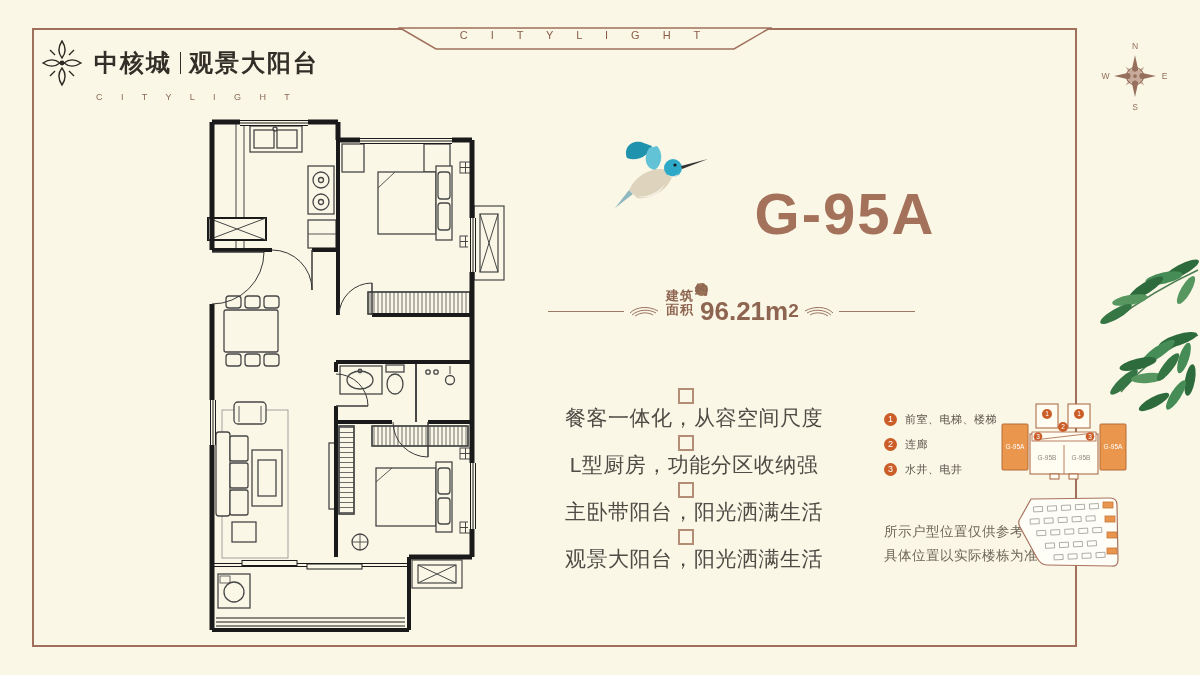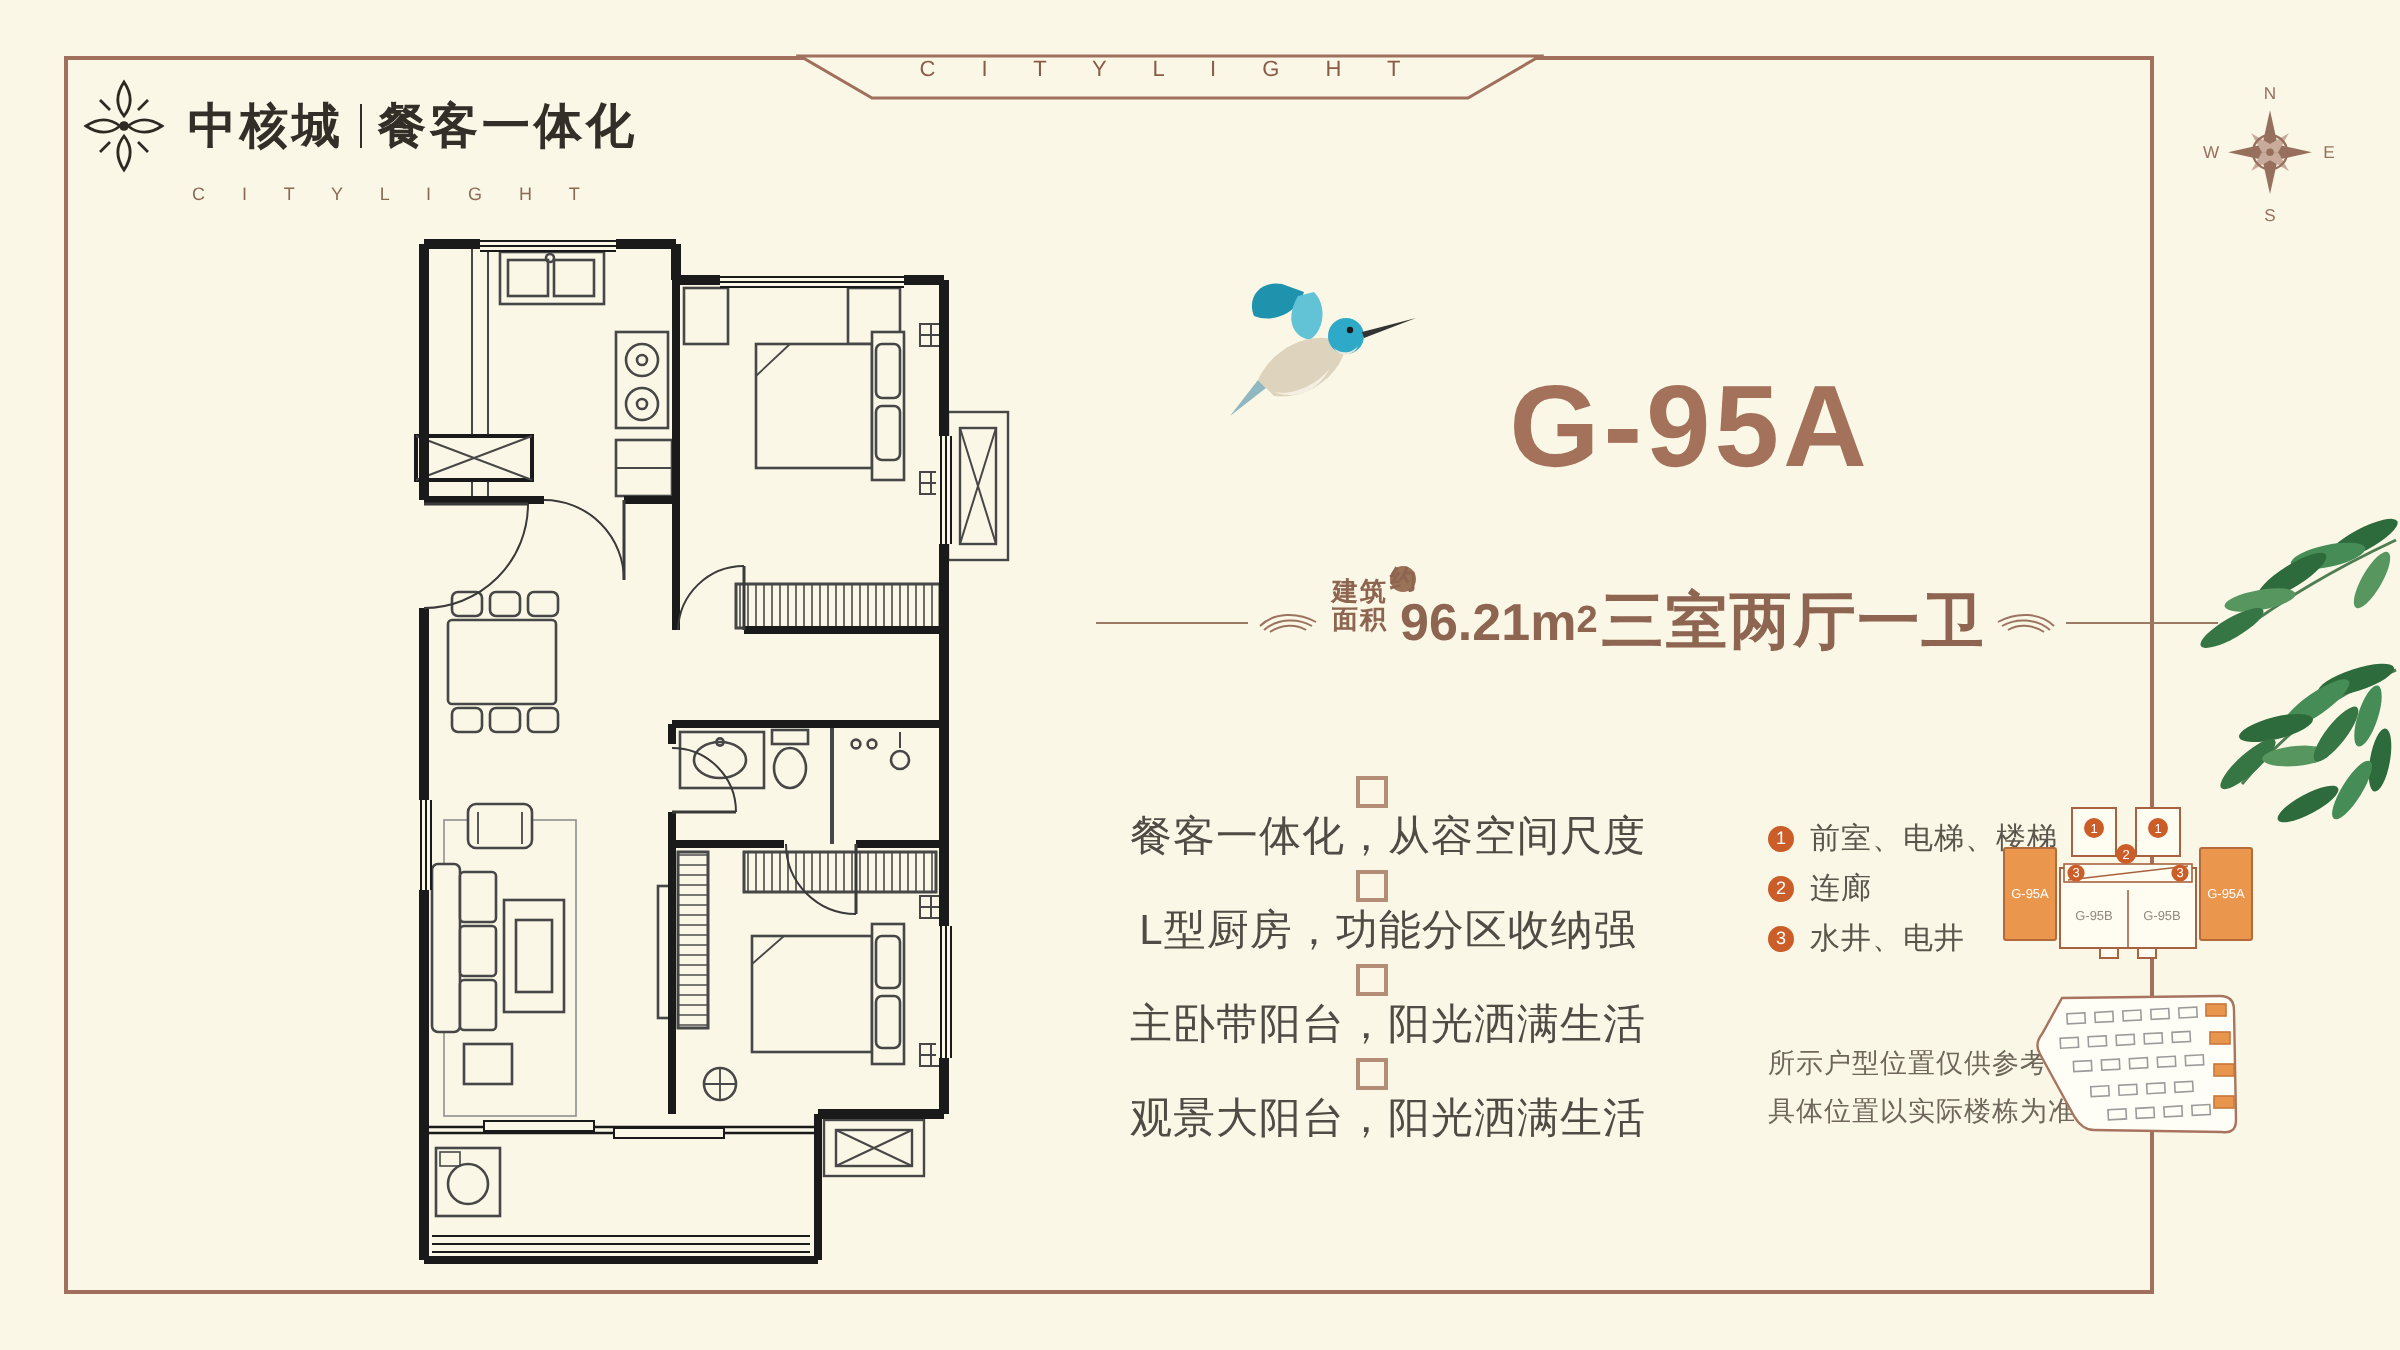--- a/index.html
+++ b/index.html
@@ -40,21 +40,21 @@
   
   .features { position:absolute; left:565px; top:388px; }
   .feature { display:flex; align-items:center; height:24px; margin-bottom:23px;flex-direction:column; }
   .feature-box { flex:none; width:16px; height:16px; border:2px solid #b48d77; margin-right:17px; }
   .feature-text { font-size:21px; color:#4f4b45; letter-spacing:0.5px; }
   
   .legend { position:absolute; left:884px; top:412px; }
   .legend-item { display:flex; align-items:center; height:15px; margin-bottom:10px; }
   .legend-bullet { flex:none; width:13px; height:13px; border-radius:50%; background:#cb5d28;
                    color:#fff; font-size:9px; line-height:13px; text-align:center; margin-right:8px; }
-  .legend-label { font-size:15px; color:#5b554c; letter-spacing:0.5px; }
+  .legend-label { font-size:11px; color:#5b554c; letter-spacing:0.5px; }
   .bldg-diagram { position:absolute; left:1000px; top:398px; width:128px; height:88px; }
   
   .disclaimer { position:absolute; left:884px; top:520px; font-size:13.5px; color:#6e665a; line-height:24px; letter-spacing:0.5px;}
   .siteplan { position:absolute; left:1015px; top:496px; width:112px; height:80px; }
   
   .bird { position:absolute; left:607px; top:138px; width:105px; height:80px; }
   .leaves { position:absolute; left:1086px; top:240px; width:114px; height:186px; z-index:4; }
   .floor-plan { position:absolute; left:172px; top:110px; width:334px; height:532px; }
   svg text { font-family:"Liberation Sans", sans-serif; }
 </style>
@@ -81,21 +81,21 @@
           <path d="M3 25 C9 21,15 21,20 25 C15 29,9 29,3 25 Z"></path>
           <path d="M41 25 C35 21,29 21,24 25 C29 29,35 29,41 25 Z"></path>
           <path d="M10 12 L15 17 M34 12 L29 17 M10 38 L15 33 M34 38 L29 33"></path>
         </g>
         <circle cx="22" cy="25" r="2.4" fill="#2e2923"></circle>
       </svg>
       <div>
         <div class="brand-cn">
           <span>中核城</span>
           <span class="brand-div"></span>
-          <span>餐客一体化</span>
+          <span>观景大阳台</span>
         </div>
       </div>
     </div>
     <div class="brand-latin">C I T Y L I G H T</div>
   </div>
 
   <svg class="compass" viewBox="-42 -40 84 84">
     <g fill="#96705d">
       <path d="M0 -22 L4 -4 L0 0 L-4 -4 Z"></path>
       <path d="M22 0 L4 4 L0 0 L4 -4 Z"></path>
@@ -273,21 +273,20 @@
           <path d="M6 12 C12 8 19 8 24 11"></path>
       </g>
     </svg>
     <div class="area-label">
       <span>建筑</span>
       <span>面积</span>
       <span class="approx-badge">约</span>
     </div>
     <span class="area-value">96.21m</span>
     <span class="area-sup">2</span>
-    <span class="area-layout">三室两厅一卫</span>
     <svg class="ornament flip" viewBox="0 0 30 14">
       <g stroke="#9b7360" stroke-width="1" fill="none">
         <path d="M1 9 C8 2 20 2 29 7"></path>
           <path d="M3 11 C10 5 20 5 27 9"></path>
           <path d="M6 12 C12 8 19 8 24 11"></path>
       </g>
     </svg>
     <div class="area-line"></div>
   </div>
 

